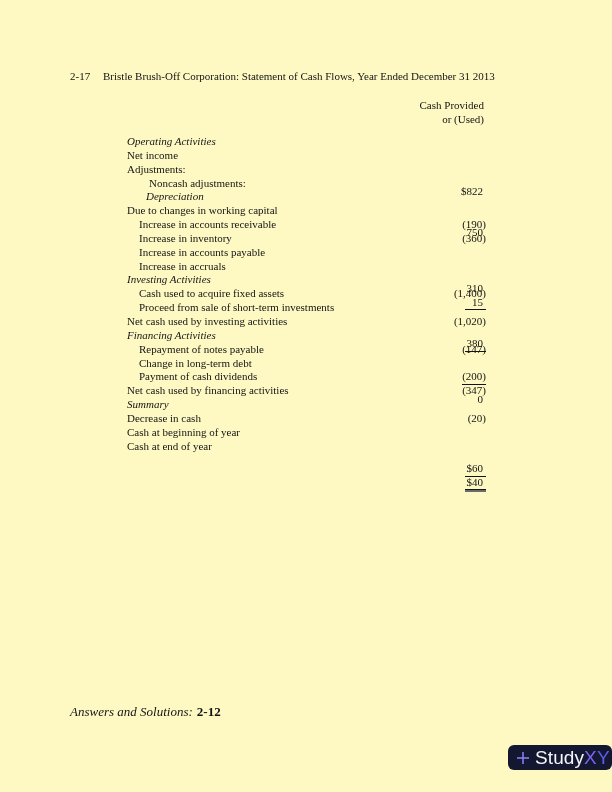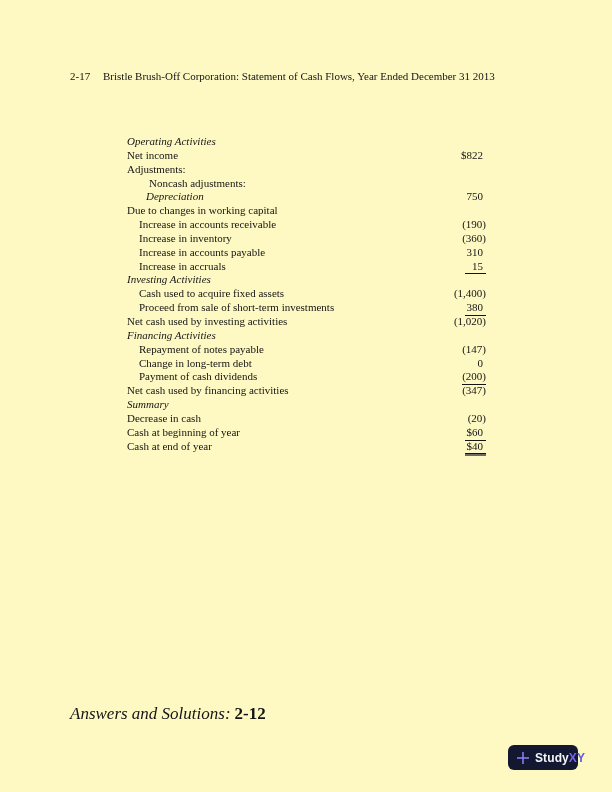--- a/index.html
+++ b/index.html
@@ -35,50 +35,54 @@
     display:flex;justify-content:space-between;
     height:13.85px;line-height:13.85px;white-space:nowrap;
   }
   .lbl{flex:0 0 auto;}
   .it{font-style:italic;}
   .ind1{padding-left:12px;}
   .ind2{padding-left:19px;font-style:italic;}
   .ind3{padding-left:22px;}
   .amt{margin-left:auto;text-align:right;}
   .amt-inner{display:inline-block;min-width:18px;text-align:right;}
-  .amt-inner.pad{padding-right:3px;}
+  .amt-inner.pad{padding-right:3px;margin-top:36px;}
   .u-single{border-bottom:1px solid #141414;}
   .u-double{border-bottom:1px solid #141414;box-shadow:0 2px 0 #6a6a6a;}
   
   .footer{
-    position:absolute;left:70px;top:704px;font-size:17px;white-space:nowrap;text-align:right;
+    position:absolute;left:70px;top:704px;font-size:13px;white-space:nowrap;text-align:right;
   }
   .footer .prefix{font-style:italic;}
   .footer .ref{font-weight:bold;margin-left:4px;}
   
   .logo{
-    position:absolute;left:508px;top:745px;width:70px;height:25px;
+    position:absolute;left:508px;top:745px;width:104px;height:25px;
     border-radius:6px;
     display:flex;align-items:center;
     padding:0 8px;box-sizing:border-box;
     font-family:"Liberation Sans","DejaVu Sans",sans-serif;
-    font-weight:bold;font-size:12px;letter-spacing:0.1px;
+    font-weight:normal;font-size:19px;letter-spacing:0.1px;
   }
   .logo .plus{width:14px;height:14px;margin-right:5px;flex:0 0 auto;}
   .logo .word{white-space:nowrap;}
 </style>
 </head>
 <body>
 
 <div class="page">
 
   <div class="title-block">
     <div><span class="prob-num">2-17</span><span>Bristle Brush-Off Corporation: Statement of Cash Flows, Year Ended December 31 2013</span></div>
   </div>
 
+  <div class="col-header">
+    <div>Cash Provided</div>
+    <div>or (Used)</div>
+  </div>
 
   <div class="rows">
       <div class="row">
         <span class="lbl it">Operating Activities</span>
         <span class="amt"></span>
       </div>
       <div class="row">
         <span class="lbl">Net income</span>
         <span class="amt"><span class="amt-inner pad">$822</span></span>
       </div>

